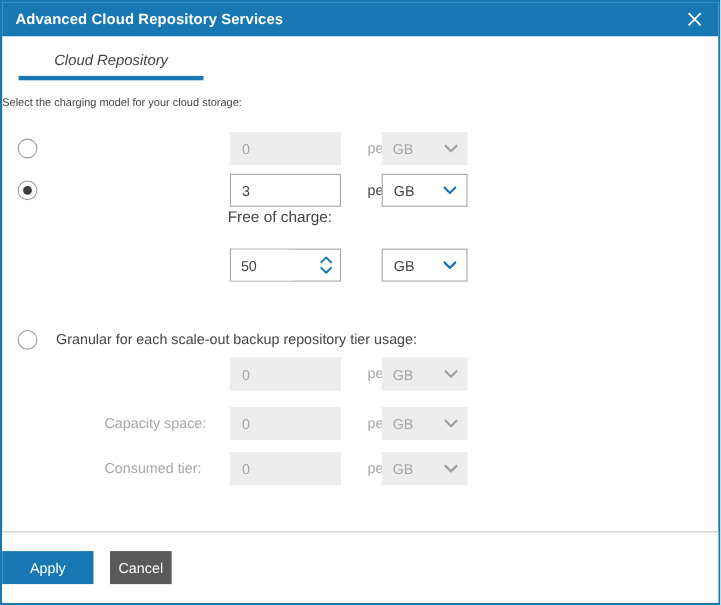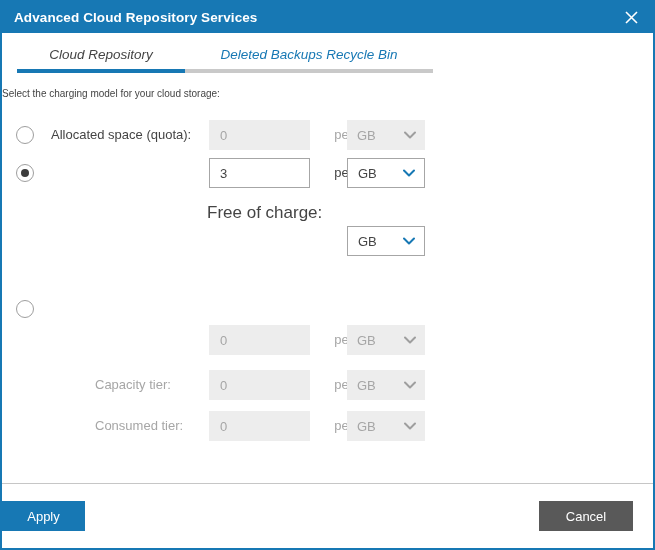--- a/index.html
+++ b/index.html
@@ -81,78 +81,74 @@
   .select {
     position:absolute; left:331px; top:0; width:78px; height:30px;
     display:flex; align-items:center; justify-content:space-between;
     padding:0 9px 0 10px; font-size:13px;
   }
   .select.on  { border:1px solid var(--border_gray); background:#fff; color:var(--text_dark); cursor:pointer; }
   .select.on svg  { color:var(--accent); }
   .select.off { background:var(--disabled_bg); color:var(--text_disabled); }
   .select.off svg { color:#9e9e9e; }
   .free-label {
-    position:absolute; left:205px; top:201px; font-size:17px; color:var(--text_dark);
+    position:absolute; left:205px; top:187px; font-size:14px; color:var(--text_dark);
   }
   .spinner-box {
     position:absolute; left:193px; top:0; width:101px; height:30px;
     border:1px solid var(--border_gray); background:#fff;
     display:flex; align-items:center;
   }
   .spinner-box input {
     border:none; outline:none; width:58px; height:100%;
     padding-left:9px; font-size:13px; color:var(--text_dark); font-family:inherit;
   }
   .spin-buttons {
     margin-left:auto; margin-right:7px; display:flex;
     flex-direction:column; gap:2px;
   }
   .spin-buttons svg { color:var(--accent); cursor:pointer; display:block; }
   
   .footer {
     position:absolute; left:0; right:0; bottom:0; height:65px;
     border-top:1px solid var(--divider); background:#fff;
-    display:flex; align-items:center; justify-content:space-between;
+    display:flex; align-items:center; justify-content:flex-start;
     padding-right:20px; gap:15px;
   }
   .btn {
     height:30px; border:none; color:#fff; font-size:13px;
     font-family:inherit; cursor:pointer;
   }
   .btn-apply  { width:83px; background:var(--accent); }
-  .btn-cancel { width:94px; background:var(--cancel_button); }
+  .btn-cancel { width:56px; background:var(--cancel_button); }
 </style>
 </head>
 <body>
 
 <div class="dialog">
 
   <div class="titlebar">
     <span class="title">Advanced Cloud Repository Services</span>
     <span class="close-btn">
       <svg width="13" height="13" viewBox="0 0 13 13">
         <path d="M1 1 L12 12 M12 1 L1 12" stroke="#ffffff" stroke-width="1.6" fill="none"></path>
       </svg>
     </span>
   </div>
 
   <div class="tabs">
     <div class="tab tab-1 active">
       <span>Cloud Repository</span>
     </div>
-    <div class="tab tab-2">
-      <span>Deleted Backups Recycle Bin</span>
-    </div>
   </div>
 
   <div class="prompt">Select the charging model for your cloud storage:</div>
 
   <div class="row" style="top:118px;">
     <div class="radio"></div>
-    <span class="opt-label">Allocated space (quota):</span>
     <input class="val-input off" disabled="" value="0" style="">
     <span class="per off">per</span>
     <div class="select off">
       <span>GB</span>
       <svg width="12" height="8" viewBox="0 0 12 8">
         <path d="M1 1.5 L6 6.5 L11 1.5" fill="none" stroke="currentColor" stroke-width="2" stroke-linecap="round" stroke-linejoin="round"></path>
       </svg>
     </div>
   </div>
 
@@ -163,45 +159,57 @@
     <div class="select on">
       <span>GB</span>
       <svg width="12" height="8" viewBox="0 0 12 8">
         <path d="M1 1.5 L6 6.5 L11 1.5" fill="none" stroke="currentColor" stroke-width="2" stroke-linecap="round" stroke-linejoin="round"></path>
       </svg>
     </div>
   </div>
 
   <div class="free-label">Free of charge:</div>
   <div class="row" style="top:224px;">
+    <div class="spinner-box">
+      <input value="50" style="">
+      <span class="spin-buttons">
+        <svg width="11" height="7" viewBox="0 0 11 7">
+          <path d="M1 5.5 L5.5 1 L10 5.5" fill="none" stroke="currentColor" stroke-width="1.8" stroke-linecap="round" stroke-linejoin="round"></path>
+        </svg>
+        <svg width="11" height="7" viewBox="0 0 11 7">
+          <path d="M1 1.5 L5.5 6 L10 1.5" fill="none" stroke="currentColor" stroke-width="1.8" stroke-linecap="round" stroke-linejoin="round"></path>
+        </svg>
+      </span>
+    </div>
     <div class="select on">
       <span>GB</span>
       <svg width="12" height="8" viewBox="0 0 12 8">
         <path d="M1 1.5 L6 6.5 L11 1.5" fill="none" stroke="currentColor" stroke-width="2" stroke-linecap="round" stroke-linejoin="round"></path>
       </svg>
     </div>
   </div>
 
   <div class="row" style="top:292px;">
     <div class="radio"></div>
+    <span class="opt-label">Granular for each scale-out backup repository tier usage:</span>
   </div>
 
   <div class="row" style="top:323px;">
     <input class="val-input off" disabled="" value="0" style="">
     <span class="per off">per</span>
     <div class="select off">
       <span>GB</span>
       <svg width="12" height="8" viewBox="0 0 12 8">
         <path d="M1 1.5 L6 6.5 L11 1.5" fill="none" stroke="currentColor" stroke-width="2" stroke-linecap="round" stroke-linejoin="round"></path>
       </svg>
     </div>
   </div>
 
   <div class="row" style="top:368px;">
-    <span class="tier-label">Capacity tier:</span>
+    <span class="tier-label">Capacity space:</span>
     <input class="val-input off" disabled="" value="0" style="">
     <span class="per off">per</span>
     <div class="select off">
       <span>GB</span>
       <svg width="12" height="8" viewBox="0 0 12 8">
         <path d="M1 1.5 L6 6.5 L11 1.5" fill="none" stroke="currentColor" stroke-width="2" stroke-linecap="round" stroke-linejoin="round"></path>
       </svg>
     </div>
   </div>
 

